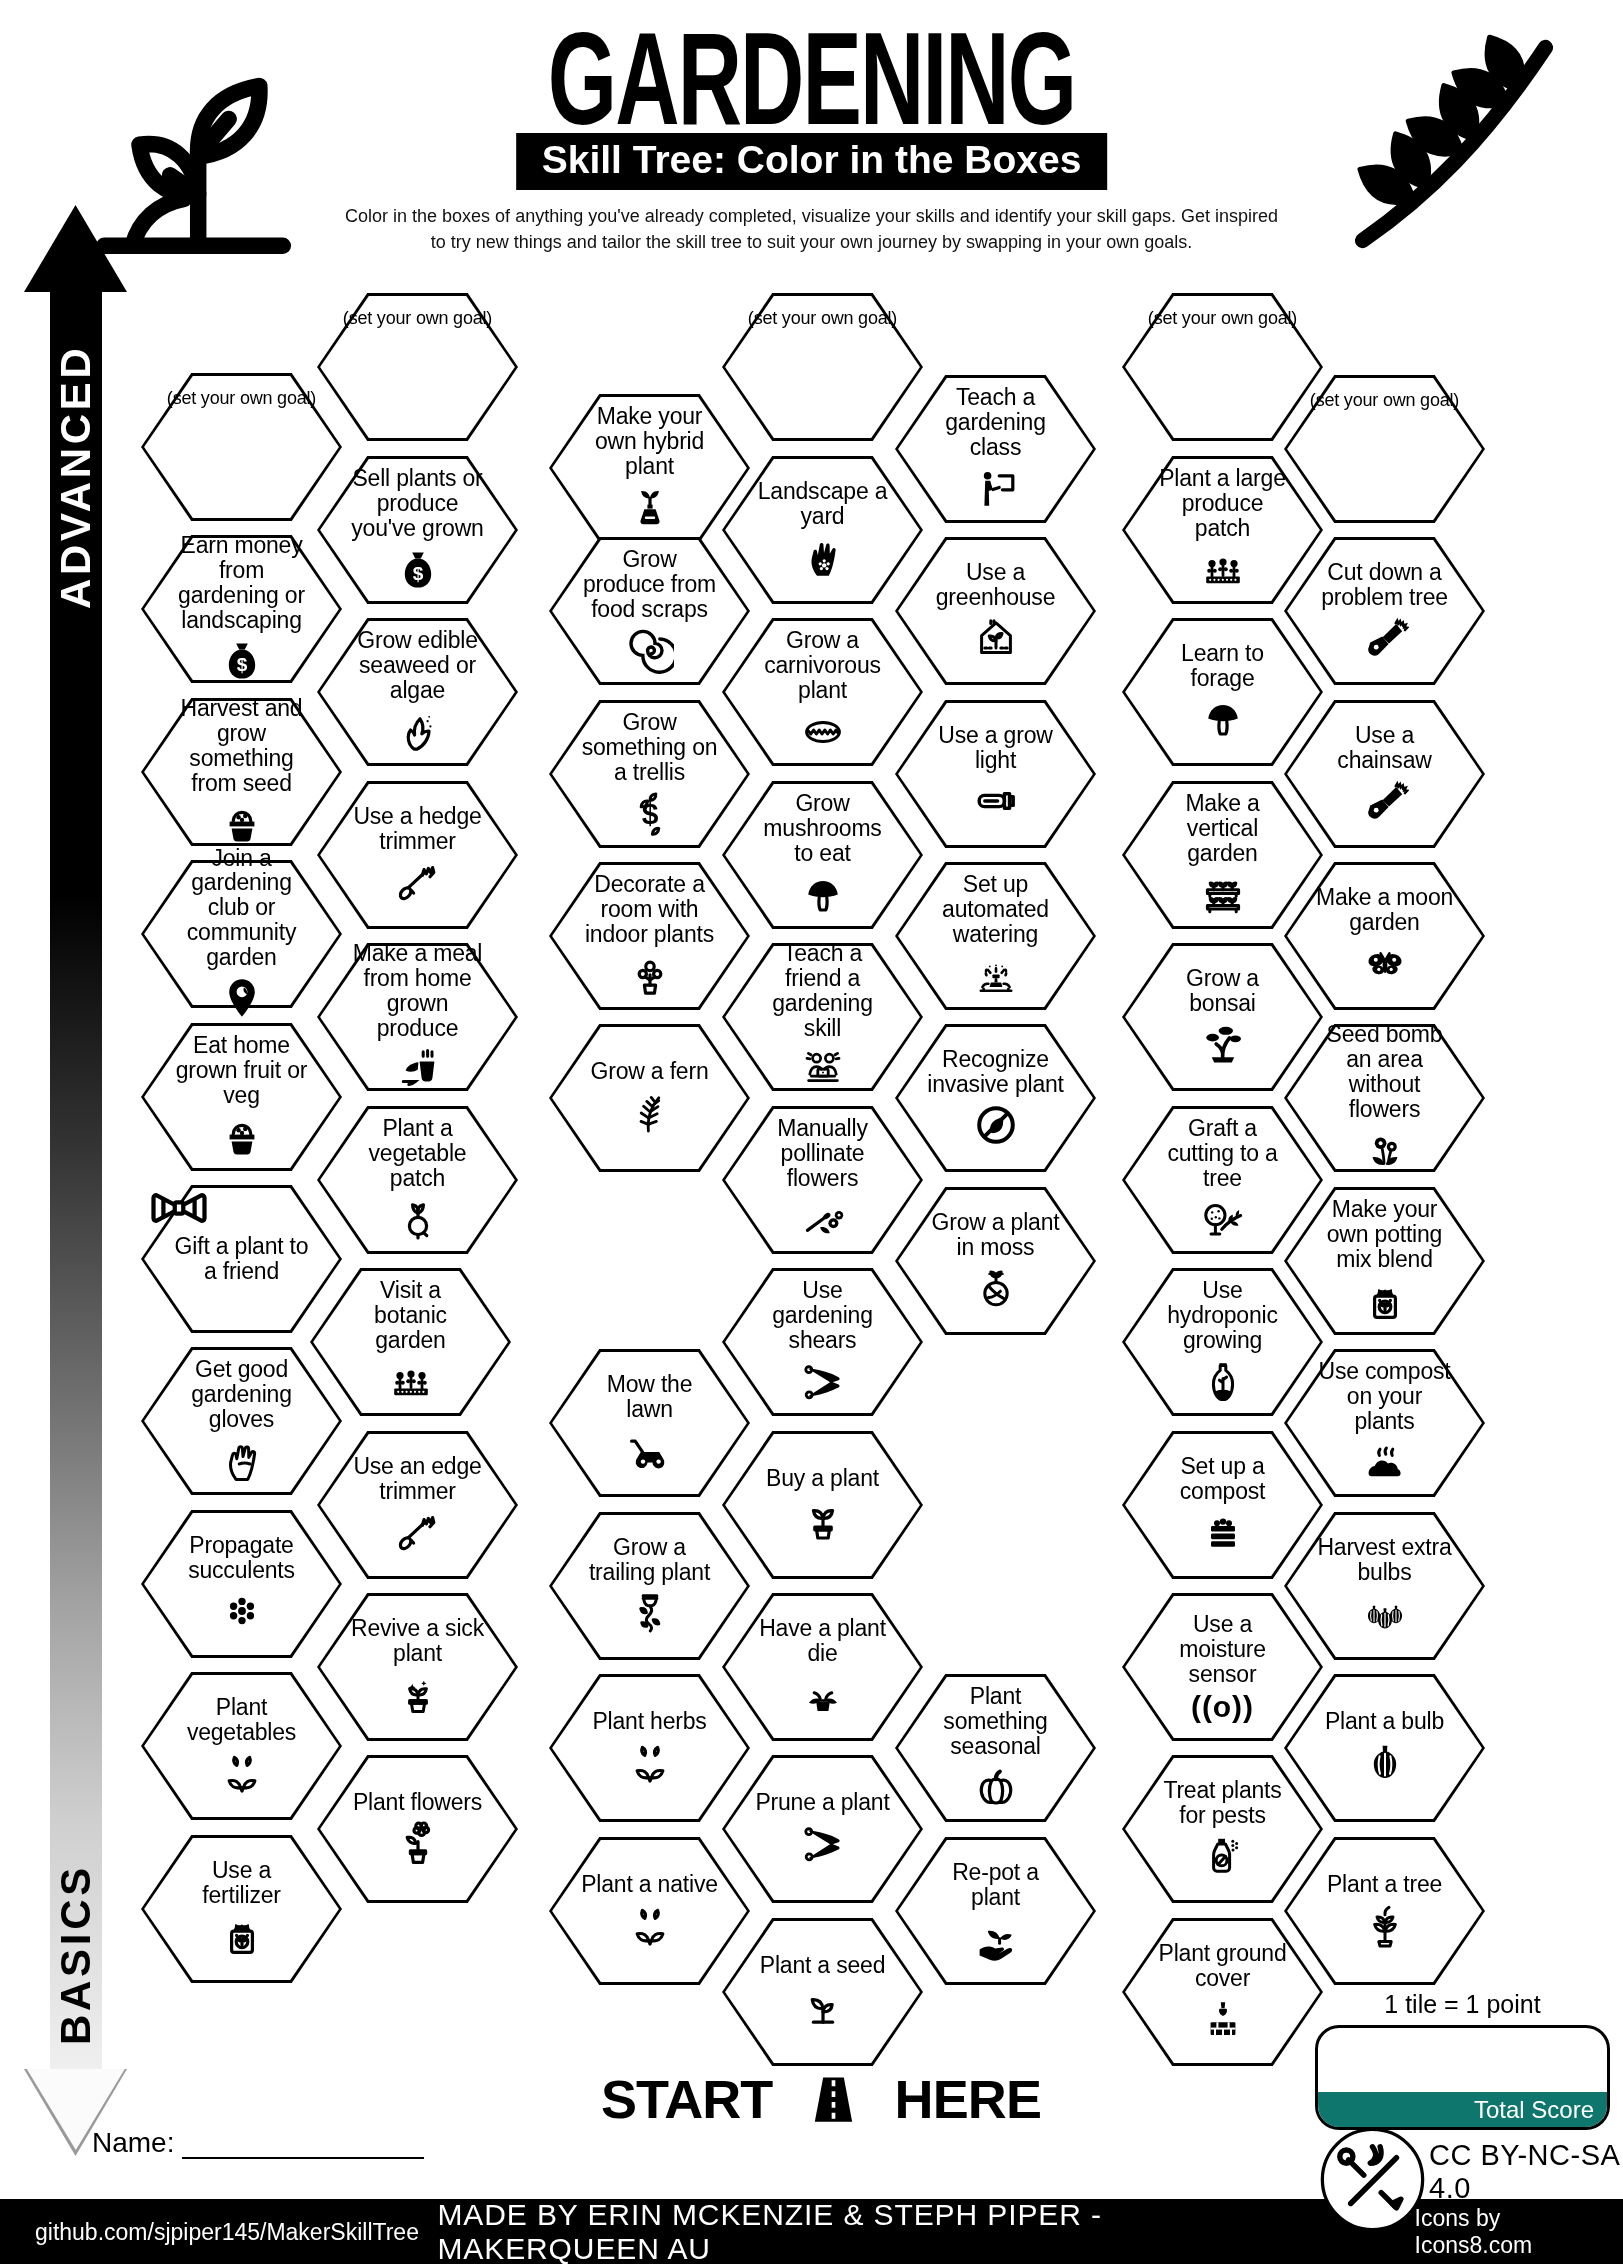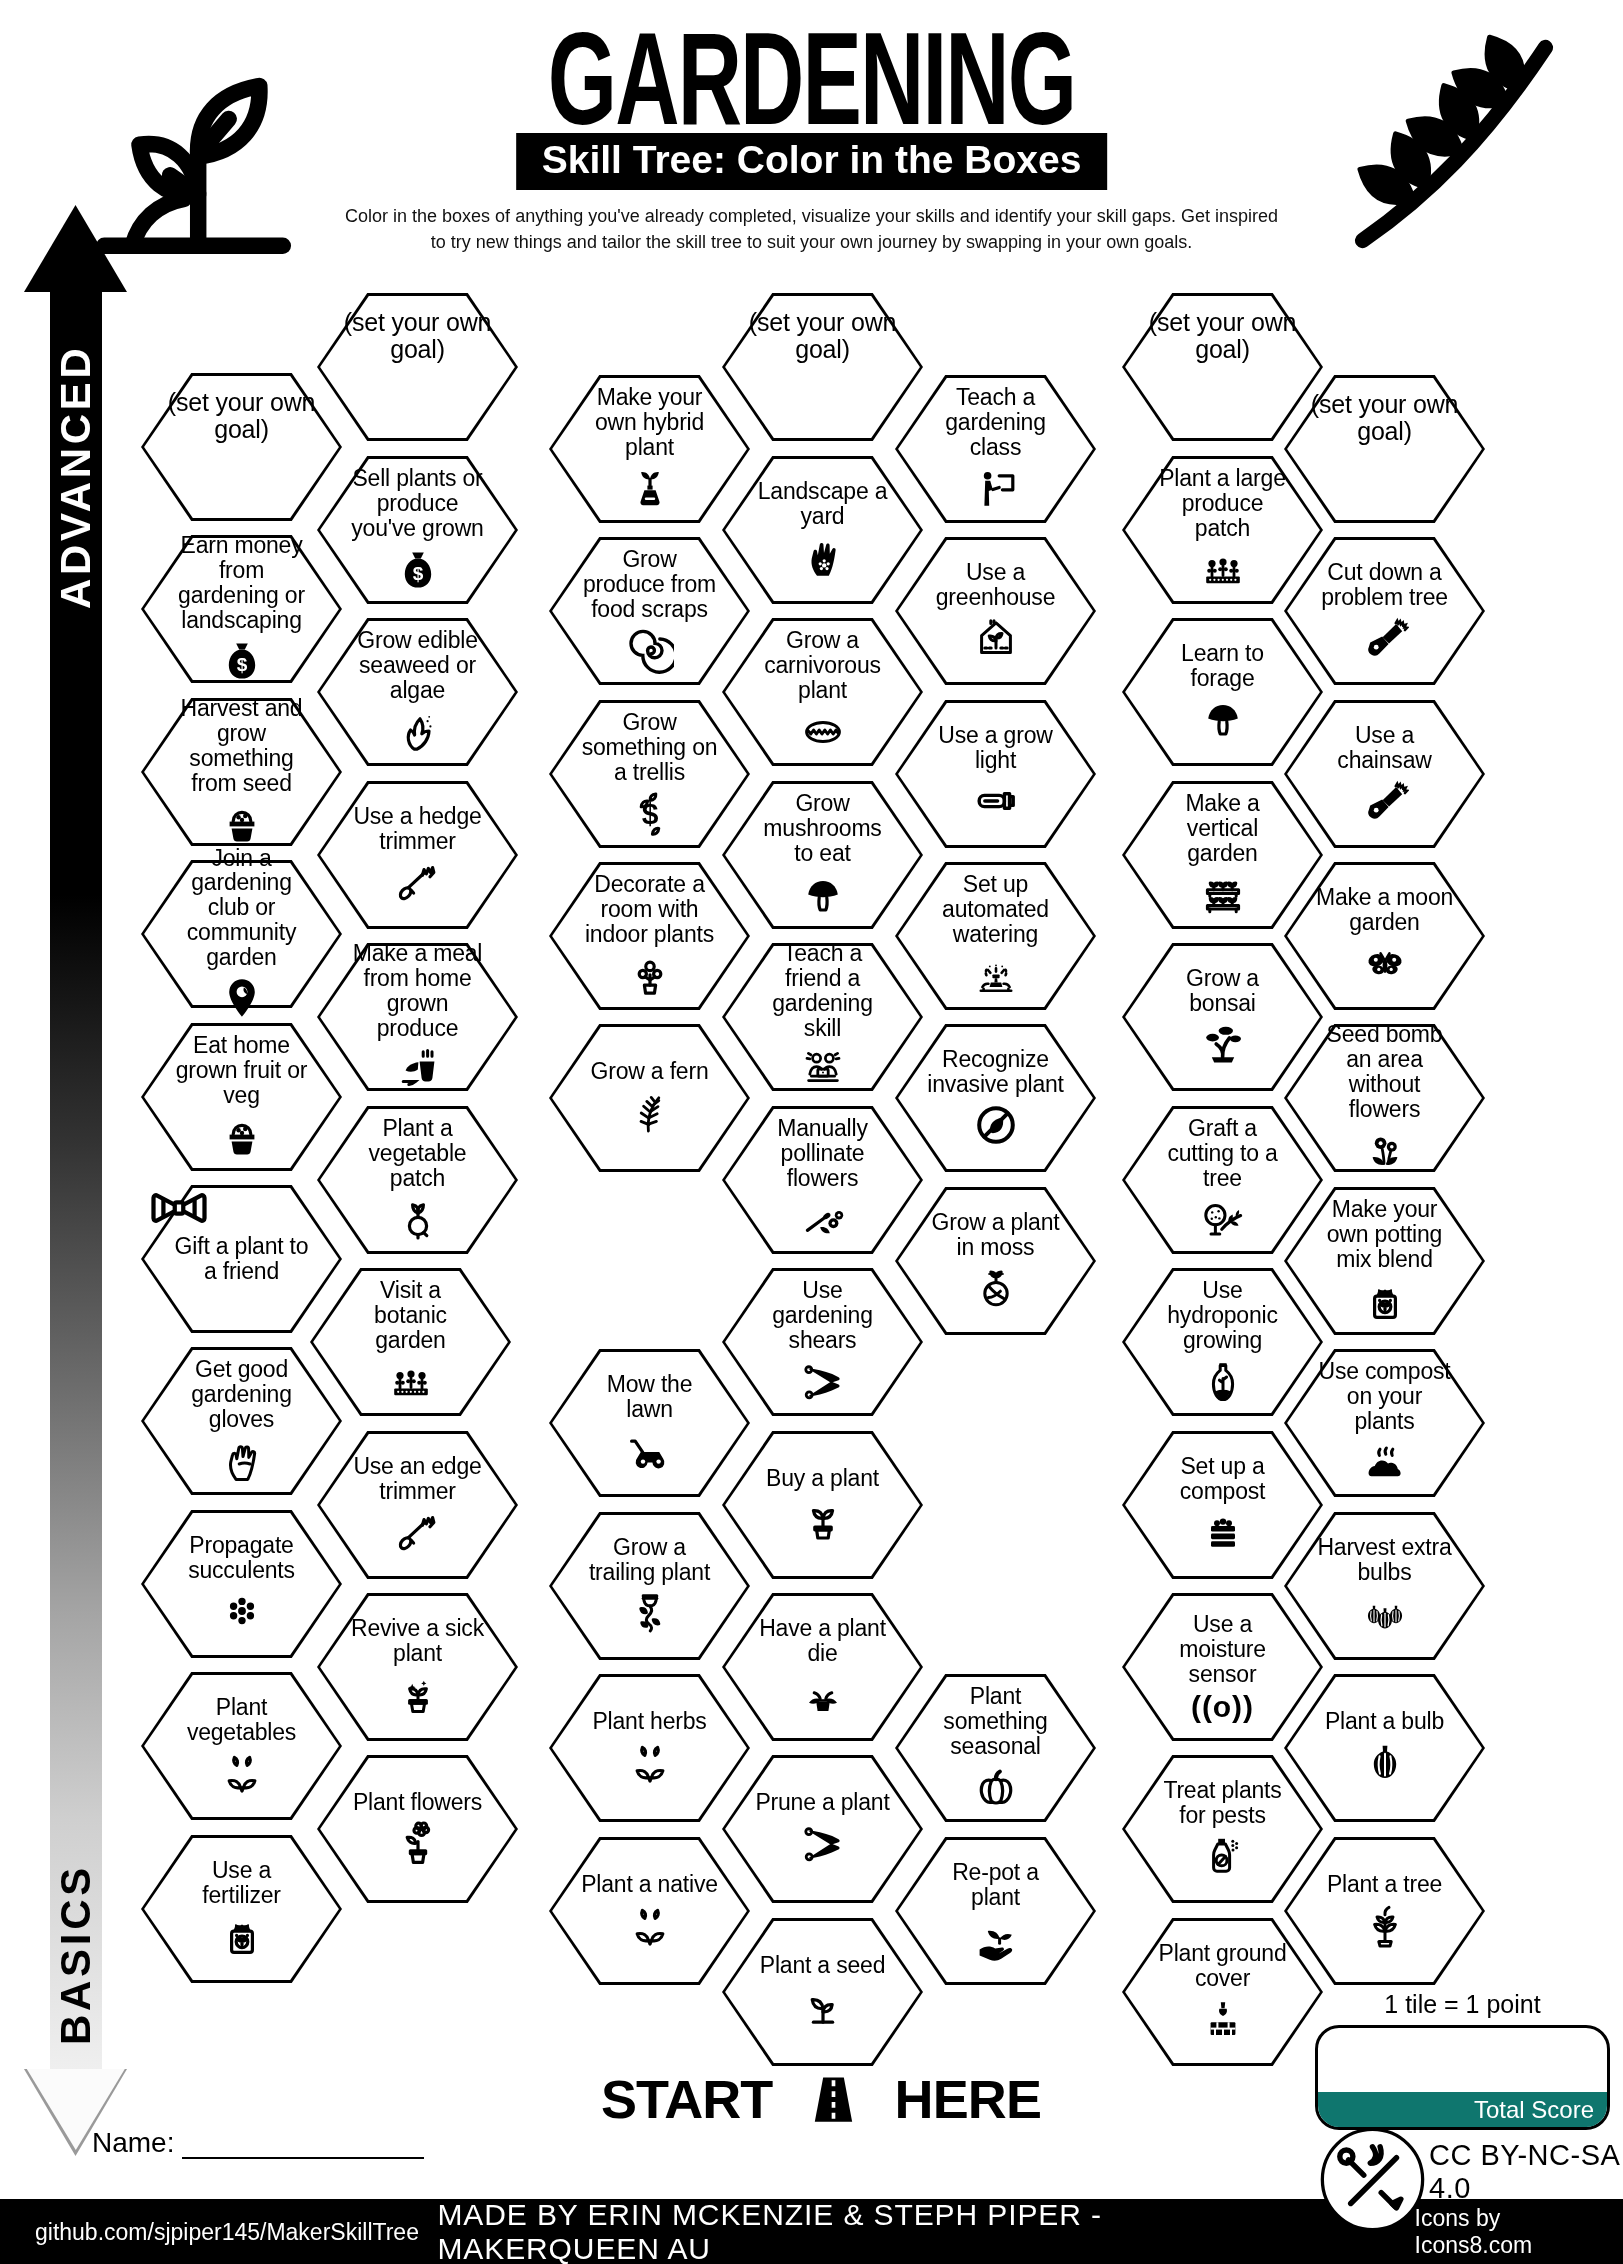--- a/index.html
+++ b/index.html
@@ -34,21 +34,21 @@
   
   .honeycomb{position:absolute;inset:0;}
   .hex{position:absolute;}
   .hex-border{position:absolute;inset:0;background:#000;
               clip-path:polygon(0% 50%,25% 0%,75% 0%,100% 50%,75% 100%,25% 100%);}
   .hex-in{position:absolute;inset:3.1px;background:#fff;
           clip-path:polygon(0% 50%,25% 0%,75% 0%,100% 50%,75% 100%,25% 100%);}
   .hex-content{position:absolute;inset:3.7px;display:flex;flex-direction:column;align-items:center;
                justify-content:center;gap:4.6px;padding:5.5px 28px;text-align:center;}
   .hex-label{font-size:23px;line-height:1.08;letter-spacing:-0.2px;}
-  .hex-label.goal{position:absolute;top:12px;left:0;right:0;font-size:25px;}
+  .hex-label.goal{position:absolute;top:12px;left:0;right:0;font-size:18px;}
   .hex-icon{flex:0 0 auto;}
   .hex-icon.txt{font-size:30px;font-weight:700;letter-spacing:0.9px;line-height:1;}
   .hex-icon.tl{position:absolute;top:-14.8px;left:0;width:68px;height:68px;}
   .hex-icon.tl .ic{width:68px;height:68px;}
   .ic{width:48px;height:48px;display:block;}
   .defs{position:absolute;width:0;height:0;overflow:hidden;}
   
   .start-banner{position:absolute;left:498px;top:2066px;width:646px;height:66px;
                 display:flex;align-items:center;justify-content:center;gap:16.6px;
                 font-size:54px;font-weight:900;letter-spacing:-0.9px;}
@@ -896,21 +896,21 @@
       <div class="hex-in"></div>
       <div class="hex-content">
         <div class="hex-label">Plant flowers</div>
         <div class="hex-icon">
             <svg class="ic" viewBox="0 0 24 24">
               <use href="#i-flower-pot"></use>
             </svg>
           </div>
       </div>
     </div>
-      <div class="hex" style="left: 549px; top: 375px; width: 201px; height: 148px;">
+      <div class="hex" style="left: 549px; top: 394px; width: 201px; height: 148px;">
       <div class="hex-border"></div>
       <div class="hex-in"></div>
       <div class="hex-content">
         <div class="hex-label">Make your own hybrid plant</div>
         <div class="hex-icon">
             <svg class="ic" viewBox="0 0 24 24">
               <use href="#i-hybrid-flask"></use>
             </svg>
           </div>
       </div>

